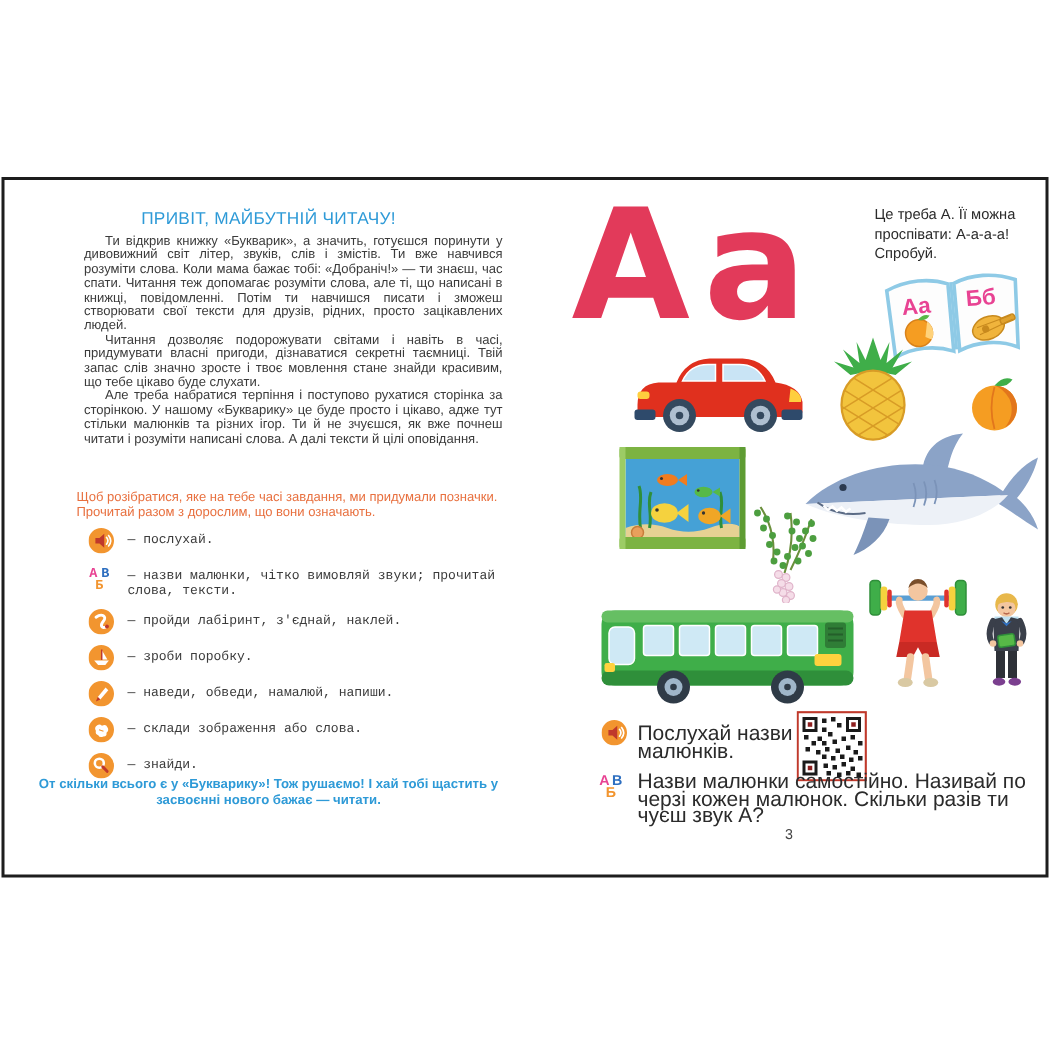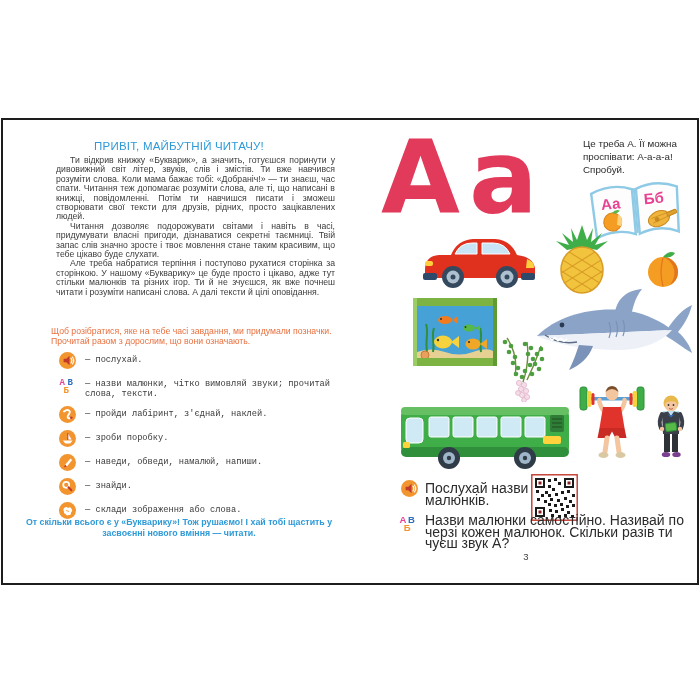--- a/index.html
+++ b/index.html
@@ -37,21 +37,21 @@
 </head>
 <body>
 
 <div class="sheet">
 
   <div class="page page-left">
     <div class="title">ПРИВІТ, МАЙБУТНІЙ ЧИТАЧУ!</div>
 
     <div class="bodytext">
       <p>Ти відкрив книжку «Букварик», а значить, готуєшся поринути у дивовижний світ літер, звуків, слів і змістів. Ти вже навчився розуміти слова. Коли мама бажає тобі: «Добраніч!» — ти знаєш, час спати. Читання теж допомагає розуміти слова, але ті, що написані в книжці, повідомленні. Потім ти навчишся писати і зможеш створювати свої тексти для друзів, рідних, просто зацікавлених людей.</p>
-      <p>Читання дозволяє подорожувати світами і навіть в часі, придумувати власні пригоди, дізнаватися секретні таємниці. Твій запас слів значно зросте і твоє мовлення стане таким красивим, що тебе цікаво буде слухати.</p>
+      <p>Читання дозволяє подорожувати світами і навіть в часі, придумувати власні пригоди, дізнаватися секретні таємниці. Твій запас слів значно зросте і твоє мовлення стане знайди красивим, що тебе цікаво буде слухати.</p>
       <p>Але треба набратися терпіння і поступово рухатися сторінка за сторінкою. У нашому «Букварику» це буде просто і цікаво, адже тут стільки малюнків та різних ігор. Ти й не зчуєшся, як вже почнеш читати і розуміти написані слова. А далі тексти й цілі оповідання.</p>
     </div>
 
     <div class="callout">Щоб розібратися, яке на тебе часі завдання, ми придумали позначки. Прочитай разом з дорослим, що вони означають.</div>
 
     <div class="legend">
 
       <div class="legend-row">
         <span class="icn">
           <svg viewBox="0 0 17 17" width="17" height="17">
@@ -105,41 +105,41 @@
             <polygon points="4.9,13.6 6.2,10.7 7.9,12.4" fill="#c0392b"></polygon>
           </svg>
         </span>
         <span class="ltxt">— наведи, обведи, намалюй, напиши.</span>
       </div>
 
       <div class="legend-row">
         <span class="icn">
           <svg viewBox="0 0 17 17" width="17" height="17">
             <circle cx="8.5" cy="8.5" r="8.5" fill="#f2952f"></circle>
+            <path d="M5,6.2 q2,-2.2 4,-0.3 q2.6,-1.5 3.6,1 q1.4,2.1 -0.6,3.6 q0.4,2.6 -2.1,2.5 q-2.4,1.1 -3.4,-0.9 q-2.1,-0.4 -1.6,-2.9 q-1,-1.9 0.1,-3 Z" fill="#fff"></path>
+            <path d="M7,8.5 l3,1" stroke="#f2952f" stroke-width="0.8"></path>
+          </svg>
+        </span>
+        <span class="ltxt">— склади зображення або слова.</span>
+      </div>
+
+      <div class="legend-row">
+        <span class="icn">
+          <svg viewBox="0 0 17 17" width="17" height="17">
+            <circle cx="8.5" cy="8.5" r="8.5" fill="#f2952f"></circle>
             <circle cx="7.2" cy="6.8" r="3" stroke="#fff" stroke-width="1.7" fill="none"></circle>
             <line x1="9.5" y1="9.2" x2="12.4" y2="12.2" stroke="#c0392b" stroke-width="2" stroke-linecap="round"></line>
           </svg>
         </span>
         <span class="ltxt">— знайди.</span>
       </div>
 
-      <div class="legend-row">
-        <span class="icn">
-          <svg viewBox="0 0 17 17" width="17" height="17">
-            <circle cx="8.5" cy="8.5" r="8.5" fill="#f2952f"></circle>
-            <path d="M5,6.2 q2,-2.2 4,-0.3 q2.6,-1.5 3.6,1 q1.4,2.1 -0.6,3.6 q0.4,2.6 -2.1,2.5 q-2.4,1.1 -3.4,-0.9 q-2.1,-0.4 -1.6,-2.9 q-1,-1.9 0.1,-3 Z" fill="#fff"></path>
-            <path d="M7,8.5 l3,1" stroke="#f2952f" stroke-width="0.8"></path>
-          </svg>
-        </span>
-        <span class="ltxt">— склади зображення або слова.</span>
-      </div>
-
-    </div>
-
-    <div class="closing">От скільки всього є у «Букварику»! Тож рушаємо! І хай тобі щастить у засвоєнні нового вміння — читати.</div>
+    </div>
+
+    <div class="closing">От скільки всього є у «Букварику»! Тож рушаємо! І хай тобі щастить у засвоєнні нового бажає — читати.</div>
   </div>
 
   <div class="page page-right">
 
     <div class="big-letter">Аа</div>
 
     <div class="intro">Це треба А. Її можна проспівати: А-а-а-а! Спробуй.</div>
 
     <div class="ill" style="left:230px;top:60px;">
       <svg viewBox="0 0 102 66" width="102" height="66">

